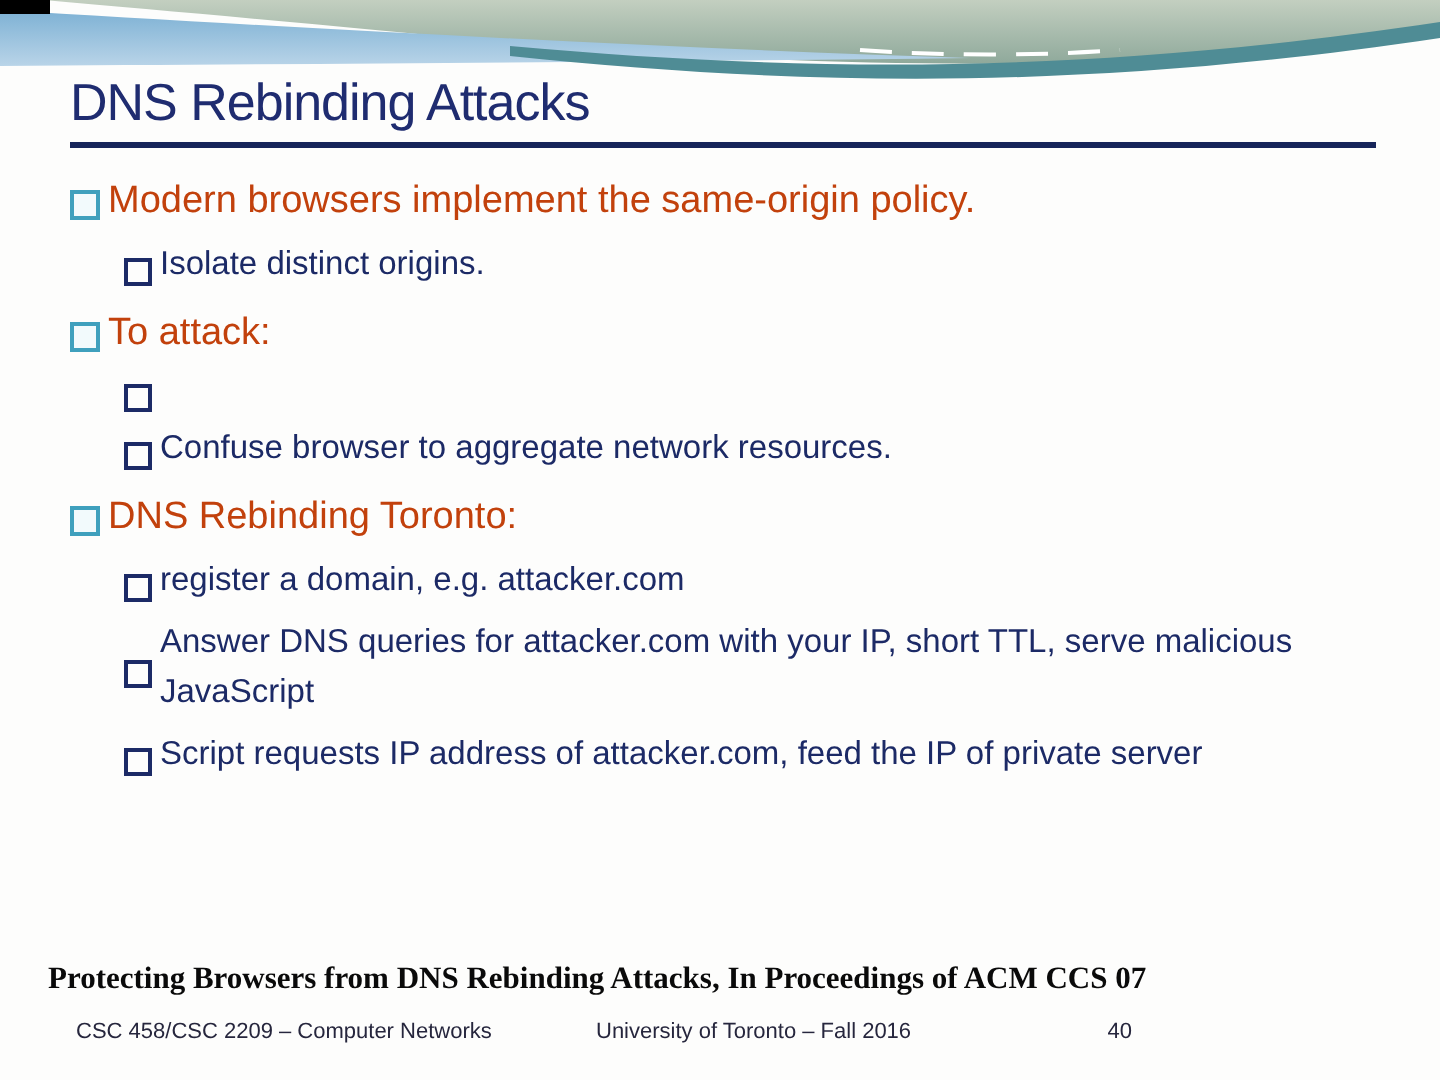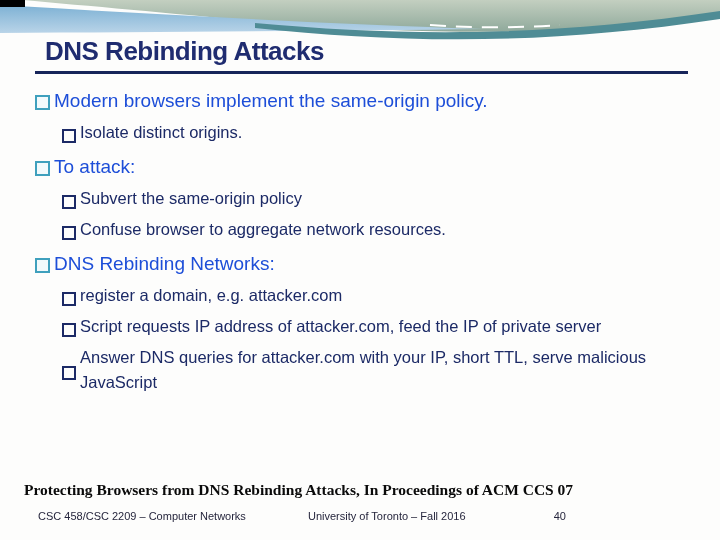--- a/index.html
+++ b/index.html
@@ -3,39 +3,39 @@
 <meta charset="utf-8">
 <style>
   html,body{margin:0;padding:0;background:#e8e8e8;}
   .slide{
     position:relative;width:720px;height:540px;overflow:hidden;
     background:#fdfdfc;
     font-family:"Liberation Sans",sans-serif;
   }
   .banner{position:absolute;top:0;left:0;display:block;}
   .title{
-    position:absolute;left:45px;top:36px;
-    font-size:26px;font-weight:bold;letter-spacing:-0.5px;
+    position:absolute;left:35px;top:36px;
+    font-size:26px;font-weight:normal;letter-spacing:-0.5px;
     color:#1f2c70;white-space:nowrap;
   }
   .rule{position:absolute;left:35px;top:71px;width:653px;height:3px;background:#17255a;}
   .content{position:absolute;left:35px;top:84px;width:662px;}
-  .b1{display:flex;align-items:flex-start;color:#1d4ed8;font-size:19px;line-height:26px;margin-top:9px;}
+  .b1{display:flex;align-items:flex-start;color:#c2410c;font-size:19px;line-height:26px;margin-top:9px;}
   .b1.first{margin-top:4px;}
   .b1 .sq{flex:0 0 auto;width:11px;height:11px;border:2px solid #3fa0bd;background:#f2fafc;margin:7px 4px 0 0;}
   .b2{display:flex;align-items:center;color:#1c2a66;font-size:16.5px;line-height:25px;margin:6px 0 0 27px;}
   .b2 .sq{flex:0 0 auto;width:10px;height:10px;border:2px solid #1c2a66;background:transparent;margin:6px 4px 0 0;}
   .ref{
     position:absolute;left:24px;top:481px;
     font-family:Liberation Serif, serif;font-weight:bold;
     font-size:15.5px;color:#0a0a0a;white-space:nowrap;
   }
   .footer{position:absolute;left:0;top:510px;width:588px;height:20px;font-size:11px;color:#26263d;}
   .f-course{position:absolute;left:38px;top:0;}
-  .f-inst{position:absolute;left:291px;top:0;padding-left:17px;}
+  .f-inst{position:absolute;left:281px;top:0;padding-left:17px;}
   .f-page{position:absolute;right:22px;top:0;}
 </style>
 </head>
 <body>
 
 <div class="slide">
 
   <svg class="banner" width="720" height="52" viewBox="0 0 720 52" aria-hidden="true">
     <defs>
       <linearGradient id="gsage" x1="0" y1="0" x2="0" y2="1">
@@ -65,41 +65,40 @@
       <div class="b2">
         <span class="sq"></span>
         <span>Isolate distinct origins.</span>
       </div>
       <div class="b1">
         <span class="sq"></span>
         <span>To attack:</span>
       </div>
       <div class="b2">
         <span class="sq"></span>
-        <span>Subvert the same-origin policy</span>
       </div>
       <div class="b2">
         <span class="sq"></span>
         <span>Confuse browser to aggregate network resources.</span>
       </div>
       <div class="b1">
         <span class="sq"></span>
-        <span>DNS Rebinding Networks:</span>
+        <span>DNS Rebinding Toronto:</span>
       </div>
       <div class="b2">
         <span class="sq"></span>
         <span>register a domain, e.g. attacker.com</span>
       </div>
       <div class="b2">
         <span class="sq"></span>
-        <span>Script requests IP address of attacker.com, feed the IP of private server</span>
+        <span>Answer DNS queries for attacker.com with your IP, short TTL, serve malicious JavaScript</span>
       </div>
       <div class="b2">
         <span class="sq"></span>
-        <span>Answer DNS queries for attacker.com with your IP, short TTL, serve malicious JavaScript</span>
+        <span>Script requests IP address of attacker.com, feed the IP of private server</span>
       </div>
     </div>
 
   <div class="ref">Protecting Browsers from DNS Rebinding Attacks, In Proceedings of ACM CCS 07</div>
 
   <div class="footer">
     <span class="f-course">CSC 458/CSC 2209 – Computer Networks</span>
     <span class="f-inst">University of Toronto – Fall 2016</span>
     <span class="f-page">40</span>
   </div>

